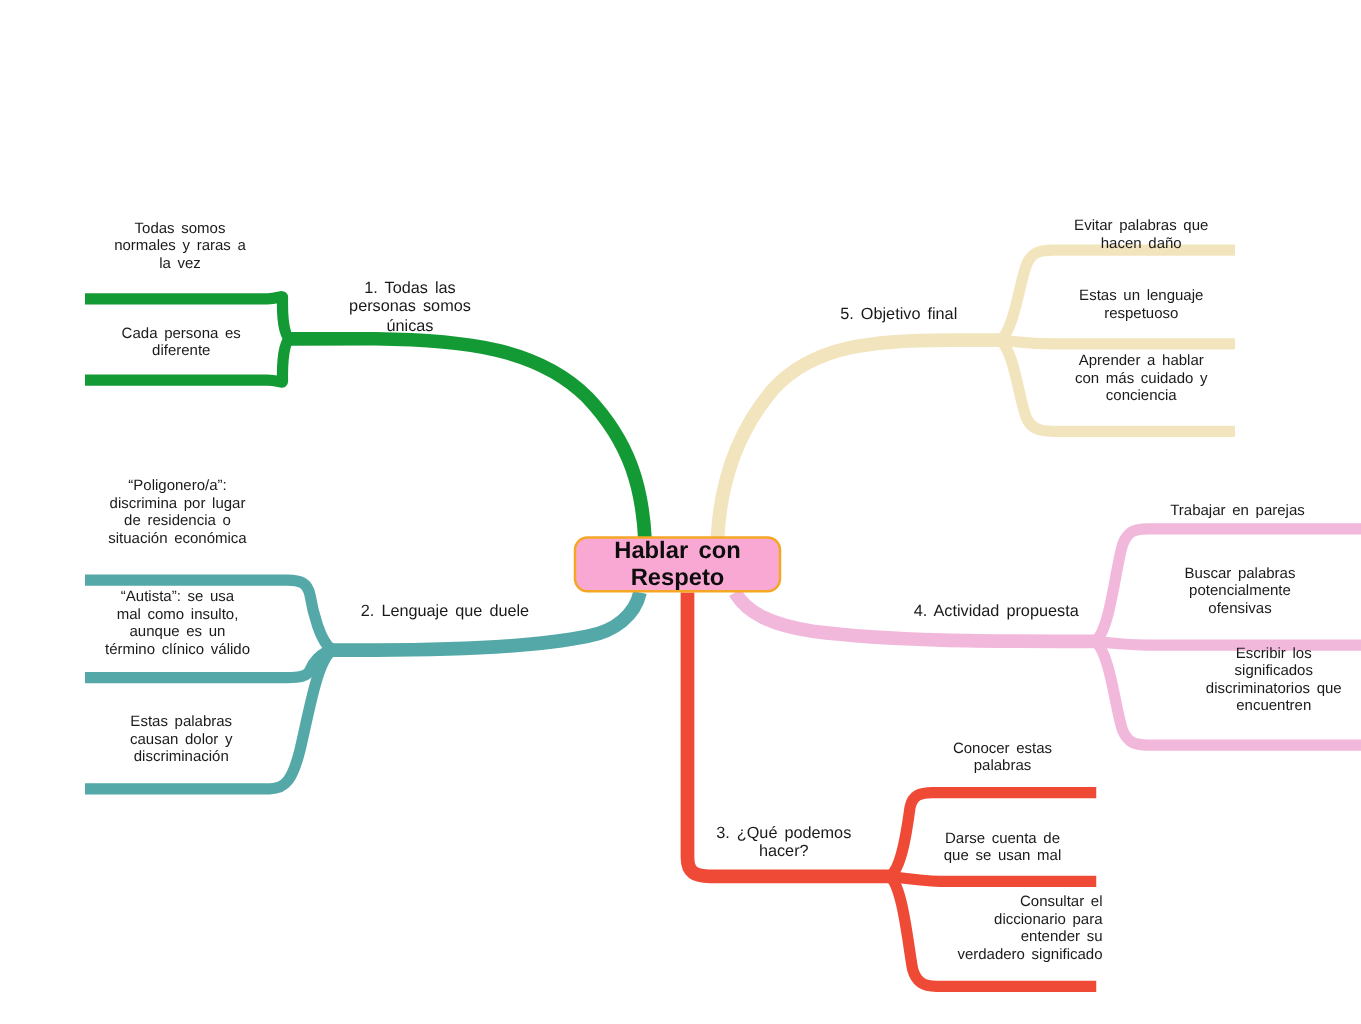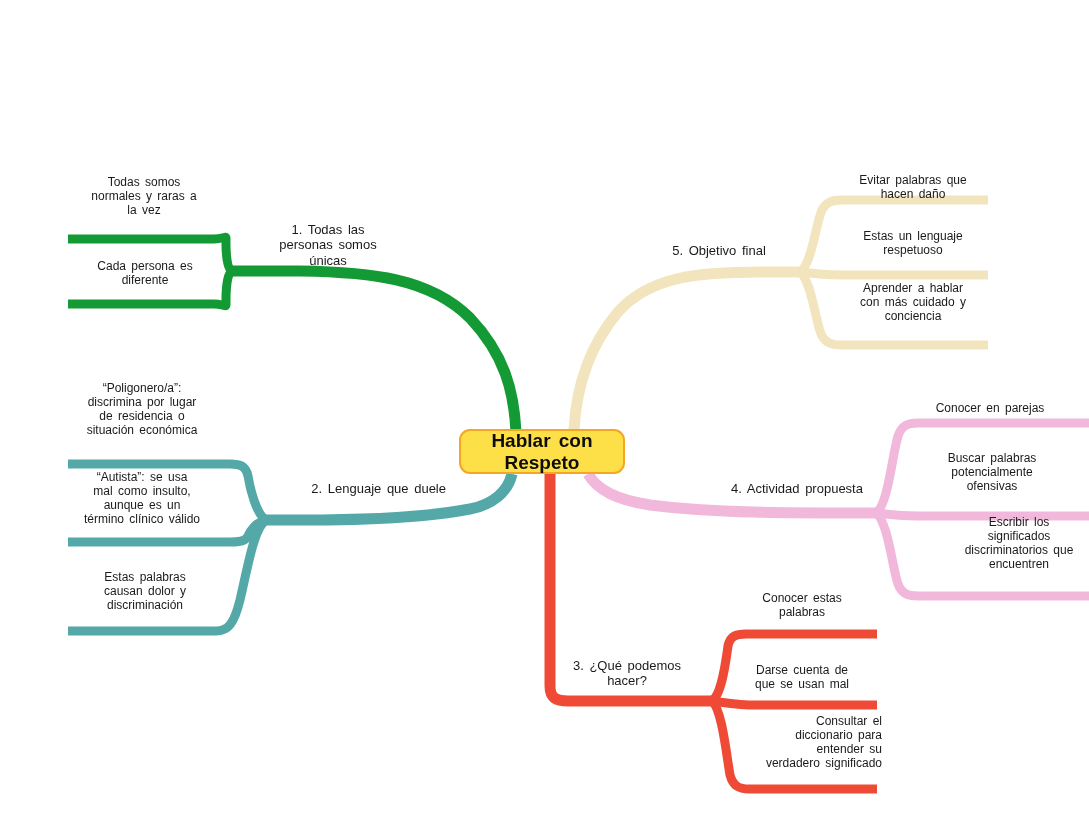--- a/index.html
+++ b/index.html
@@ -49,21 +49,21 @@
   }
   #central-node {
     position: absolute;
     left: 459px;
     top: 429px;
     width: 166px;
     height: 45px;
     box-sizing: border-box;
     border: 2.5px solid #f5a623;
     border-radius: 11px;
-    background: #fde047;
+    background: #f9a8d4;
     display: flex;
     align-items: center;
     justify-content: center;
     z-index: 5;
   }
   #central-node-text {
     font-size: 19px;
     font-weight: bold;
     color: #0d0d0d;
     text-align: center;
@@ -113,21 +113,21 @@
 
   <div class="node-label branch-title" style="left:248px; top:222px; width:160px;">1.  Todas  las
 personas  somos
 únicas</div>
   <div class="node-label leaf-label" style="left:64px; top:175px; width:160px;">Todas  somos
 normales  y  raras  a
 la  vez</div>
   <div class="node-label leaf-label" style="left:62px; top:259px; width:166px;">Cada  persona  es
 diferente</div>
 
-  <div class="node-label branch-title" style="left:266px; top:481px; width:180px; text-align:right;">2. Lenguaje que duele</div>
+  <div class="node-label branch-title" style="left:266px; top:481px; width:180px; text-align:center;">2. Lenguaje que duele</div>
   <div class="node-label leaf-label" style="left:56px; top:381px; width:172px;">“Poligonero/a”:
 discrimina  por  lugar
 de  residencia  o
 situación  económica</div>
   <div class="node-label leaf-label" style="left:52px; top:470px; width:180px;">“Autista”:  se  usa
 mal  como  insulto,
 aunque  es  un
 término  clínico  válido</div>
   <div class="node-label leaf-label" style="left:62px; top:570px; width:166px;">Estas  palabras
 causan  dolor  y
@@ -138,21 +138,21 @@
   <div class="node-label leaf-label" style="left:726px; top:591px; width:152px;">Conocer  estas
 palabras</div>
   <div class="node-label leaf-label" style="left:726px; top:663px; width:152px;">Darse  cuenta  de
 que  se  usan  mal</div>
   <div class="node-label leaf-label" style="left:718px; top:714px; width:164px;text-align:right;">Consultar  el
 diccionario  para
 entender  su
 verdadero  significado</div>
 
   <div class="node-label branch-title" style="left:712px; top:481px; width:170px;">4. Actividad propuesta</div>
-  <div class="node-label leaf-label" style="left:914px; top:401px; width:152px;">Conocer en parejas</div>
+  <div class="node-label leaf-label" style="left:914px; top:401px; width:152px;">Trabajar en parejas</div>
   <div class="node-label leaf-label" style="left:916px; top:451px; width:152px;">Buscar  palabras
 potencialmente
 ofensivas</div>
   <div class="node-label leaf-label" style="left:936px; top:515px; width:166px;">Escribir  los
 significados
 discriminatorios  que
 encuentren</div>
 
   <div class="node-label branch-title" style="left:655px; top:243px; width:128px;">5. Objetivo final</div>
   <div class="node-label leaf-label" style="left:836px; top:173px; width:154px;">Evitar  palabras  que

